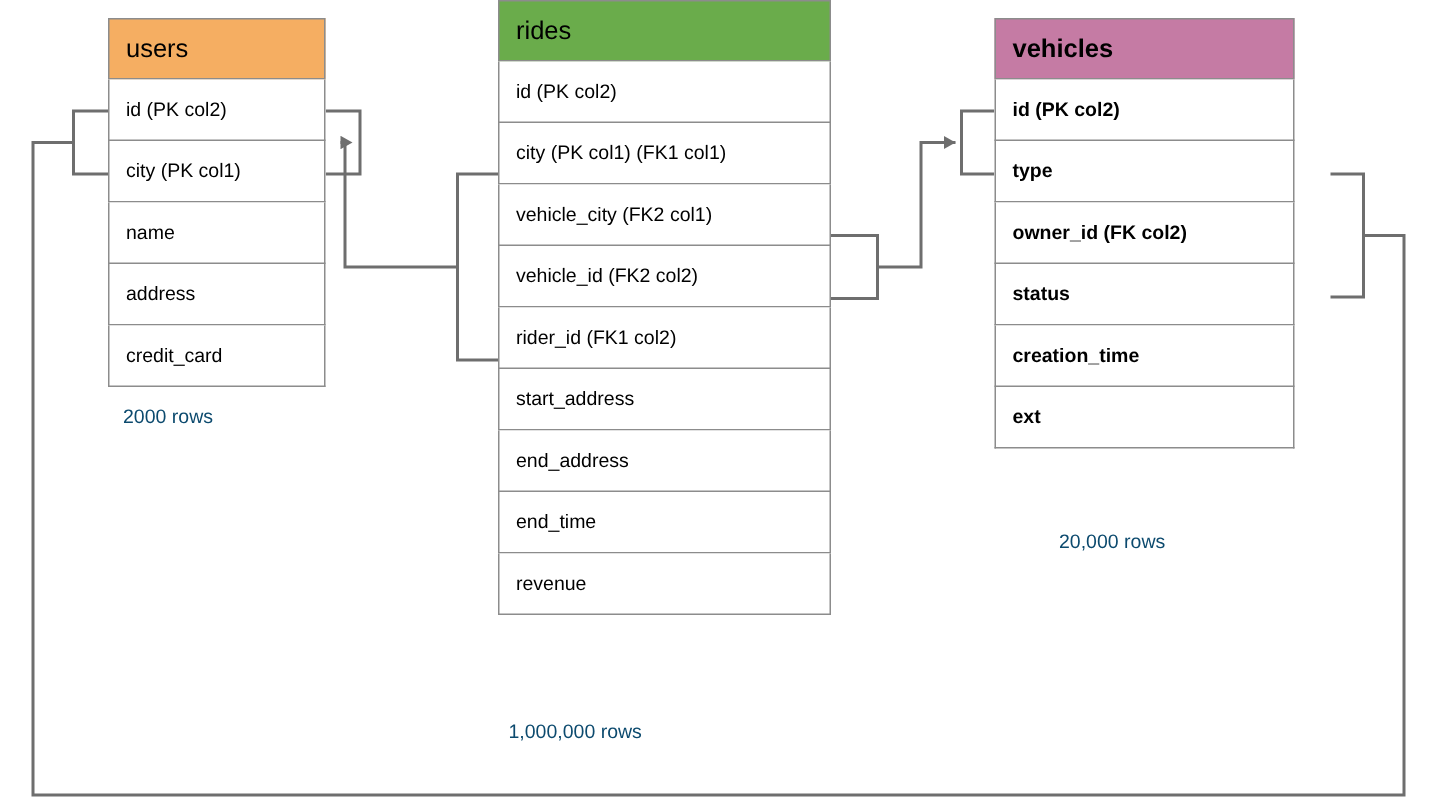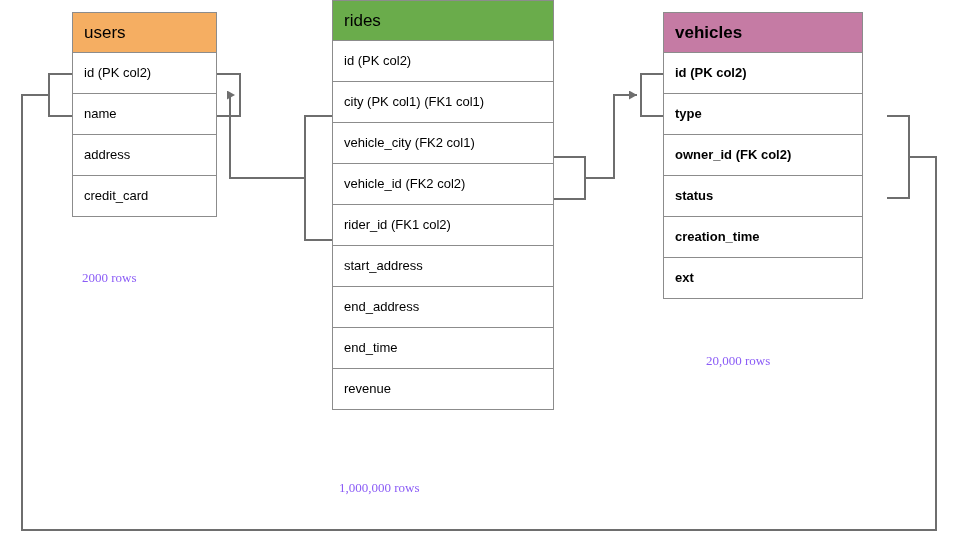--- a/index.html
+++ b/index.html
@@ -45,23 +45,22 @@
     overflow: hidden;
     background: #ffffff;
   }
   .entity .row.header {
     border-top: 1px solid #8c8c8c;
     font-size: 17px;
   }
   .rowcount {
     position: absolute;
     font-size: 13px;
-    color: #8b5cf6;
+    color: #0c4a6e;
     white-space: nowrap;
-    font-family: Liberation Serif, serif;
   }
 </style>
 </head>
 <body>
 
 <div id="diagram">
 
   <svg id="connectors" viewBox="0 0 960 540" width="960" height="540" xmlns="http://www.w3.org/2000/svg">
     <defs>
       <marker id="arrowL" markerWidth="9" markerHeight="9" refX="8" refY="4.5" orient="auto" markerUnits="userSpaceOnUse">
@@ -97,20 +96,21 @@
         <path d="M72,74 L49,74 L49,116 L72,116"></path>
         <path d="M40,95 L49,95"></path>
       </g>
 
     </g>
   </svg>
 
   <div class="entity" style="left:72px; top:12px; width:145px;">
     <div class="row header" style="background:#f5ae62;">users</div>
     <div class="row">id (PK col2)</div>
+    <div class="row">city (PK col1)</div>
     <div class="row">name</div>
     <div class="row">address</div>
     <div class="row">credit_card</div>
   </div>
   <div class="rowcount" style="left:82px; top:270px;">2000 rows</div>
 
   <div class="entity" style="left:332px; top:0; width:222px;">
     <div class="row header" style="background:#6aac4b;">rides</div>
     <div class="row">id (PK col2)</div>
     <div class="row">city (PK col1) (FK1 col1)</div>

